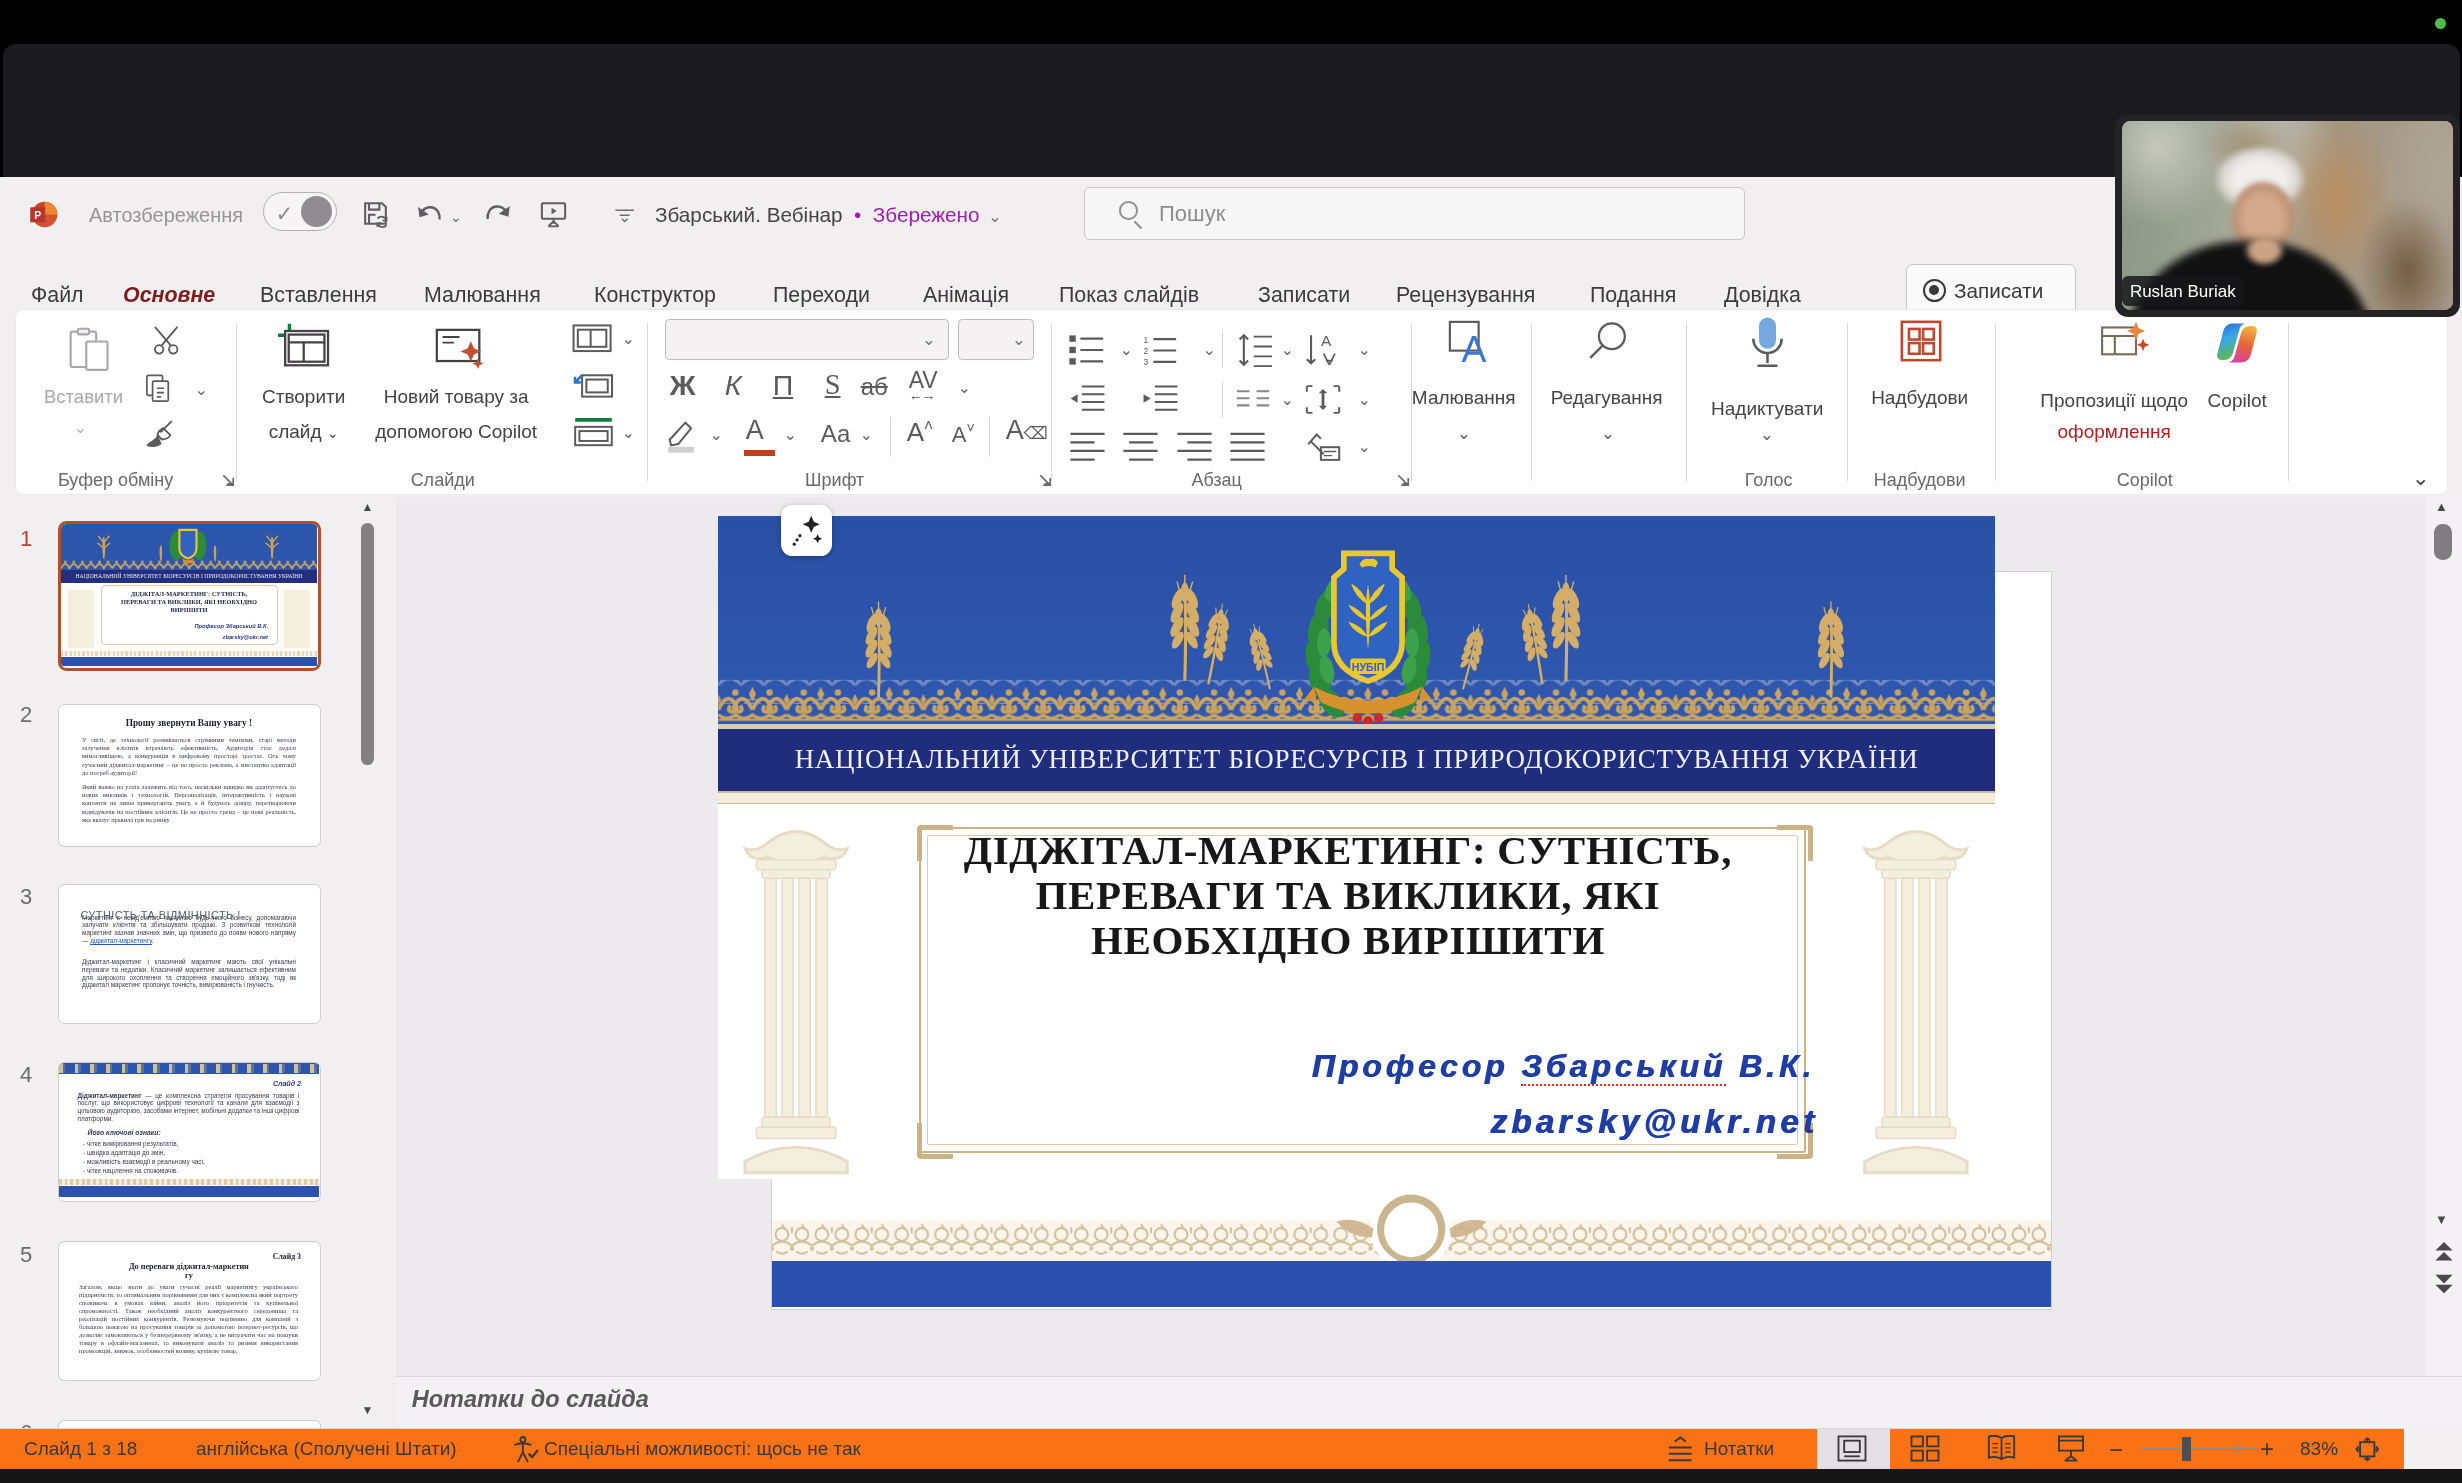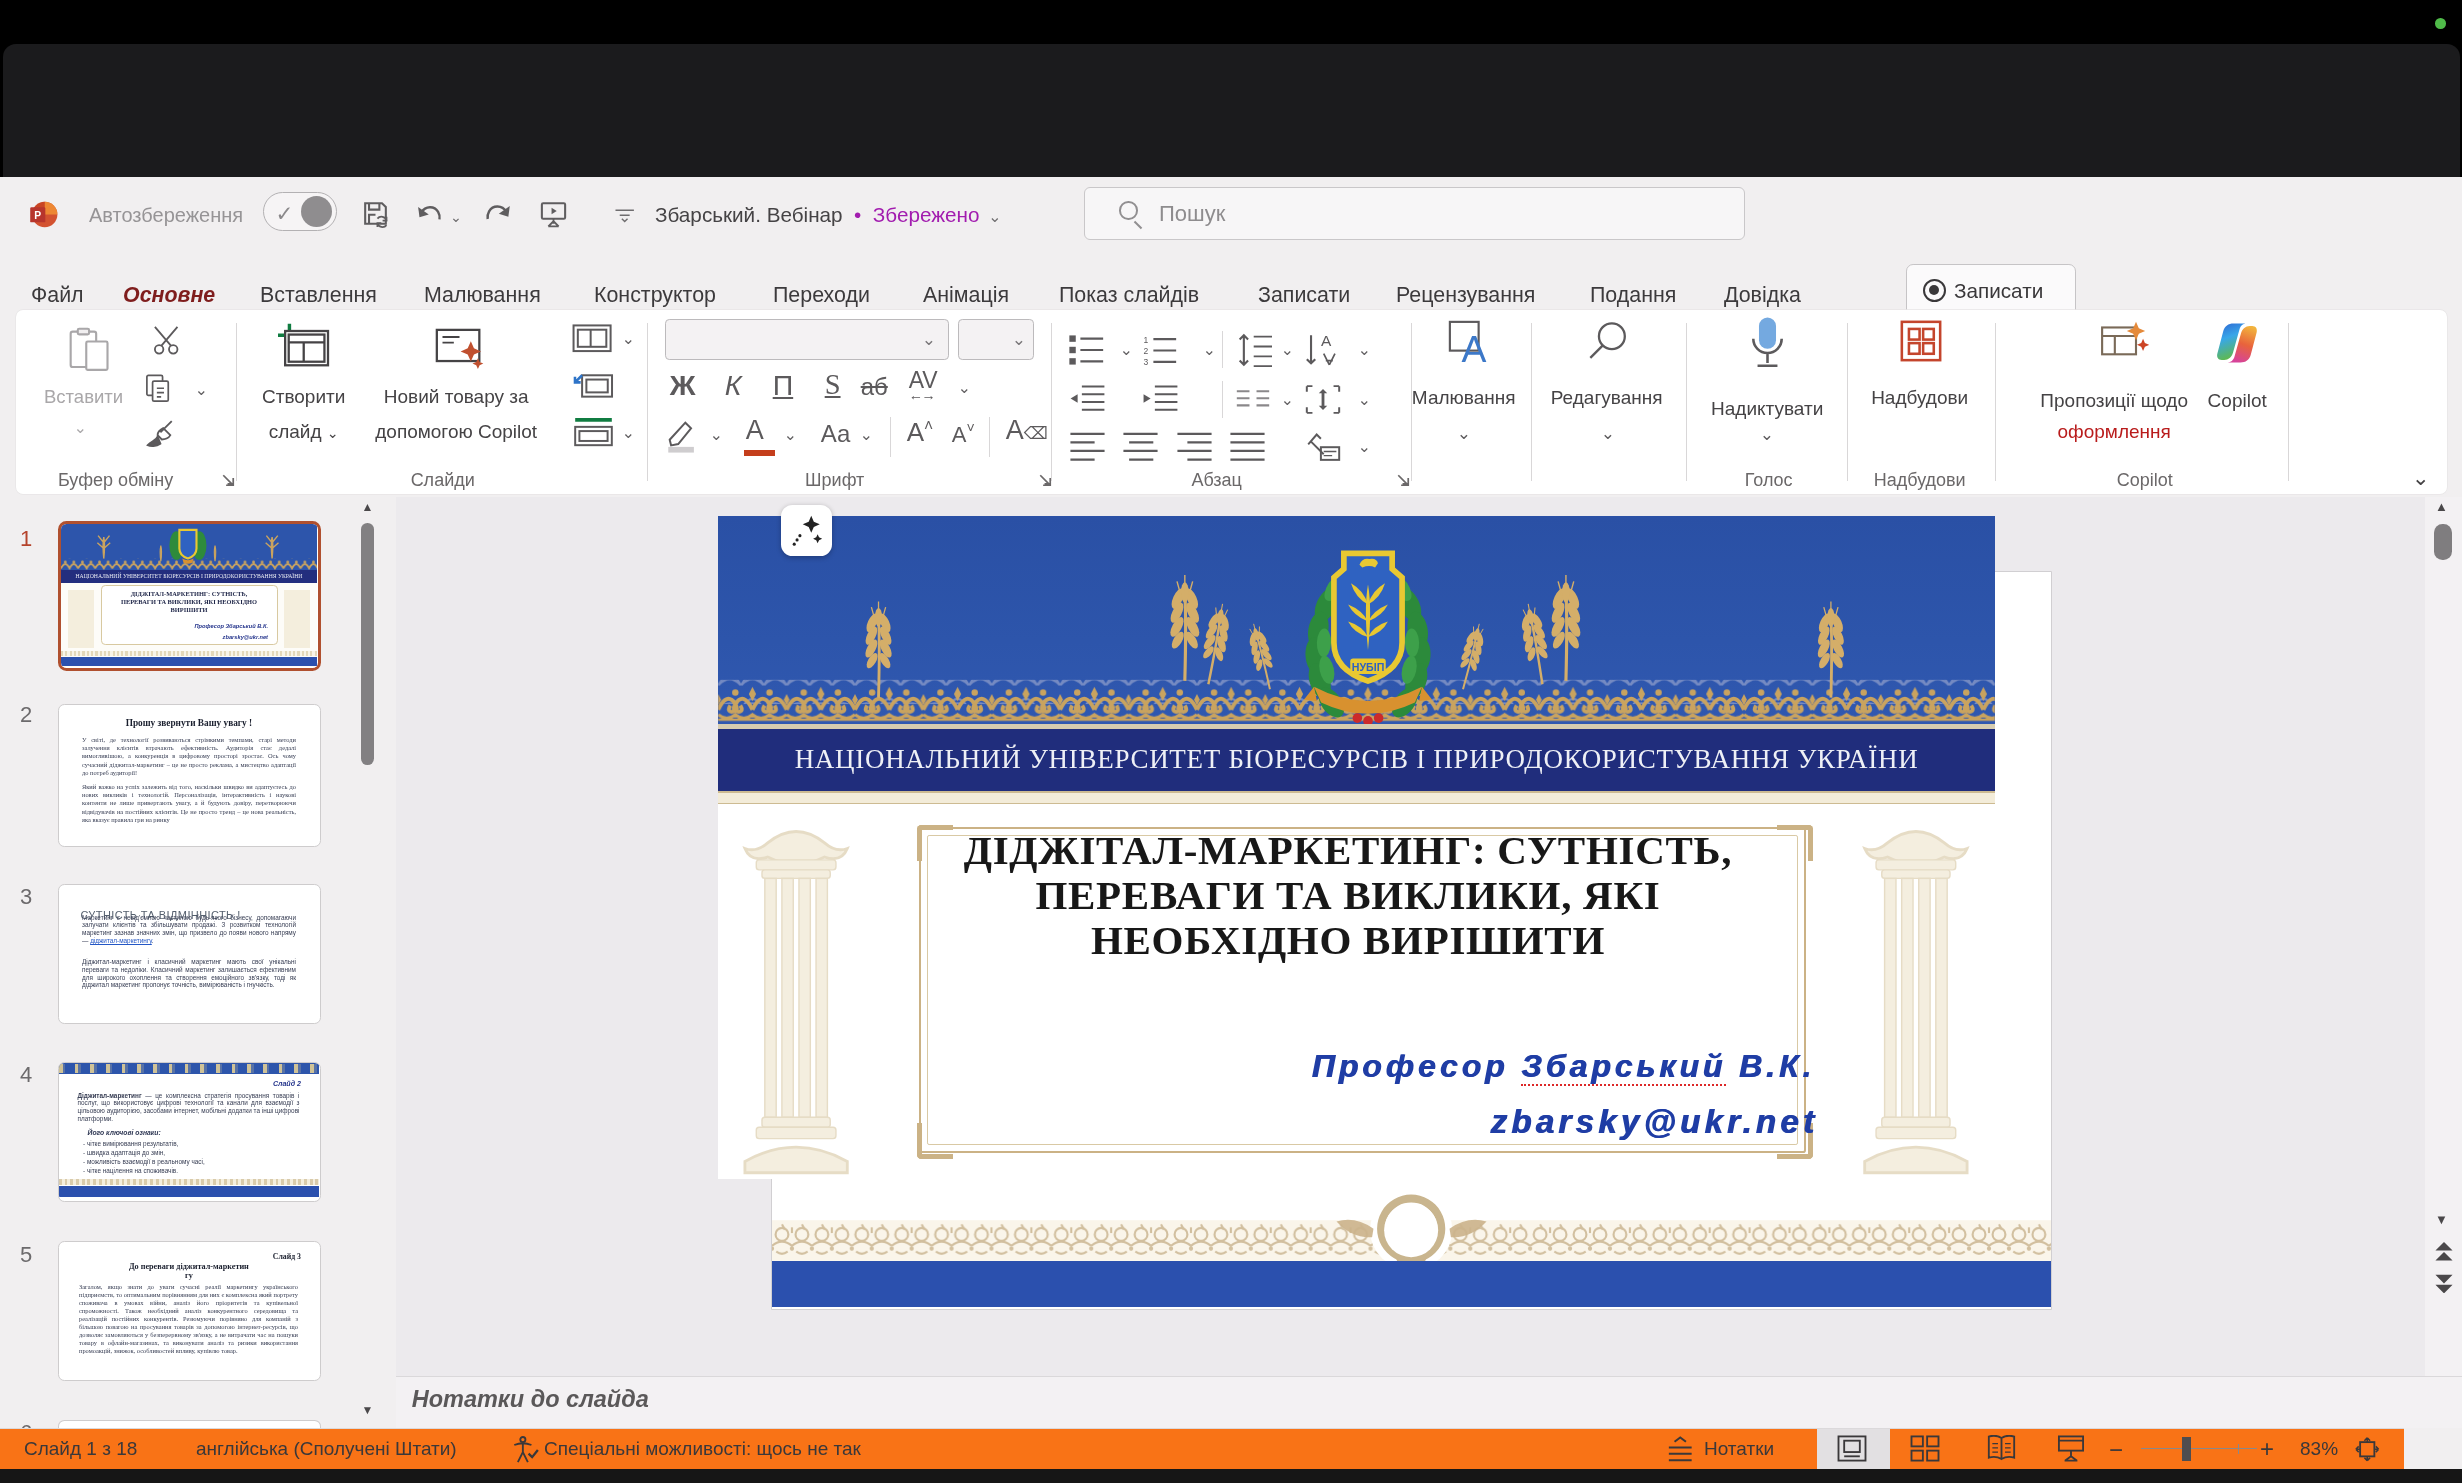--- a/index.html
+++ b/index.html
@@ -688,14 +688,32 @@
       <div class="abs" style="left:2182px;top:7.8px;width:9.3px;height:24px;background:#4f4d4f"></div>
       <div class="abs" style="left:2260px;top:5.7px;font-size:24px;color:#3a383a">+</div>
       <div class="abs" style="left:2300px;top:9.3px">83%</div>
       <svg class="abs" style="left:2353px;top:5.7px" width="28.5" height="28.5" viewBox="0 0 20 20" fill="none" stroke="#3a383a" stroke-width="1.3">
         <rect x="5" y="5" width="10" height="10"></rect>
           <path d="M2 8 l-0 -0 M5 10 l-3 0 M2 10 l2 -2 M2 10 l2 2 M18 10 l-3 0 M18 10 l-2 -2 M18 10 l-2 2 M10 5 v-3 M10 2 l-2 2 M10 2 l2 2 M10 15 v3 M10 18 l-2 -2 M10 18 l2 -2" stroke-width="1.1"></path>
       </svg>
     </div>
     <div class="abs" id="blackstrip"></div>
   </div>
+  <div class="abs" id="webcam">
+    <div class="vid">
+      <div class="abs" style="left:-14.2px;top:-14.2px;width:359px;height:217px;background:
+        radial-gradient(71px 107px at 299px 164px, rgba(110,85,58,.9), rgba(110,85,58,0) 70%),
+        radial-gradient(78px 121px at 228px 93px, rgba(186,142,94,.95), rgba(186,142,94,0) 75%),
+        radial-gradient(100px 107px at 50px 39px, rgba(205,205,196,.9), rgba(205,205,196,0) 75%),
+        radial-gradient(85px 135px at 346px 71px, rgba(175,167,152,.95), rgba(175,167,152,0) 80%),
+        radial-gradient(85px 114px at 164px 43px, rgba(196,196,186,.7), rgba(196,196,186,0) 80%),
+        linear-gradient(100deg, #879183 0%, #9aa291 25%, #adab9c 42%, #a09685 60%, #aa9e8d 80%, #a39889 100%);
+        filter:blur(3.6px)"></div>
+      <div class="abs" style="left:78px;top:-7.1px;width:100px;height:64px;background:radial-gradient(closest-side, rgba(148,118,80,.55), rgba(148,118,80,0));filter:blur(4.3px)"></div>
+      <div class="abs" style="left:91px;top:24px;width:94px;height:68px;background:radial-gradient(closest-side, #f0efed 52%, #dcd9d5 78%, rgba(220,217,213,0) 100%);filter:blur(2.1px)"></div>
+      <div class="abs" style="left:107px;top:58px;width:68px;height:78px;background:radial-gradient(closest-side, #d2a98a 55%, #bb9176 85%, rgba(187,145,118,0) 100%);filter:blur(2.1px)"></div>
+      <div class="abs" style="left:2.8px;top:120px;width:249px;height:128px;border-radius:48% 48% 0 0 / 85% 85% 0 0;background:#111;filter:blur(4.3px)"></div>
+      <div class="abs" style="left:121px;top:113px;width:43px;height:33px;background:radial-gradient(closest-side,#cba486 60%,rgba(203,164,134,0));filter:blur(2.1px)"></div>
+    </div>
+    <div class="chip">Ruslan Buriak</div>
+  </div>
 </div>
 
 
 </body></html>

